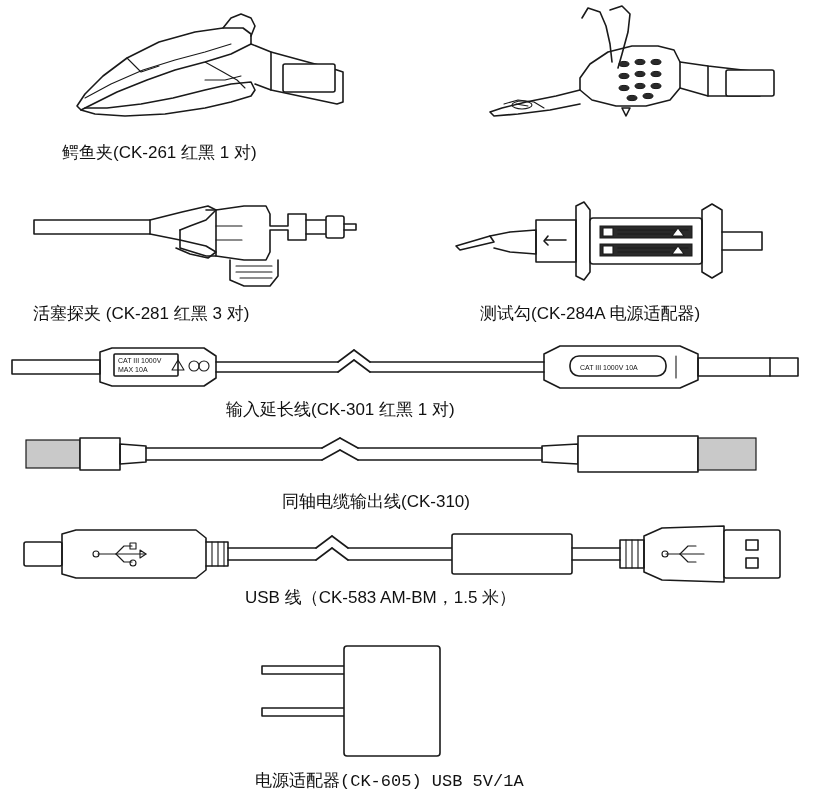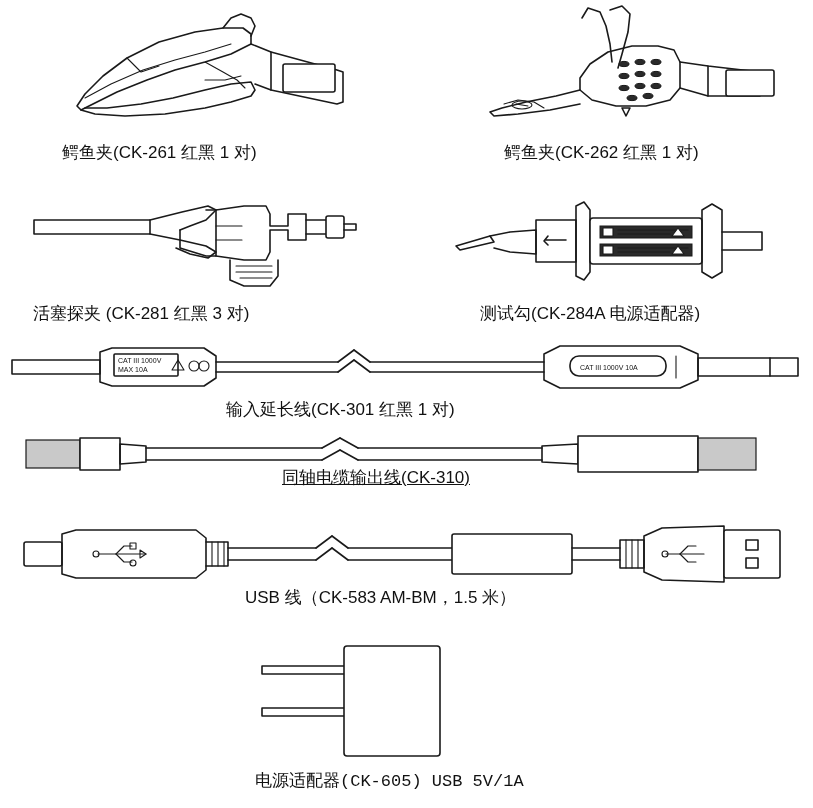--- a/index.html
+++ b/index.html
@@ -138,21 +138,20 @@
         <ellipse class="lnthin" cx="62" cy="101" rx="10" ry="4"></ellipse>
 
         <path class="ln" d="M162,104 L170,104 L166,112 Z"></path>
 
         <path class="ln" d="M220,58 L248,62 L300,68 L300,92 L248,92 L220,84"></path>
         <path class="ln" d="M248,62 L248,92"></path>
         <rect class="fillw" x="266" y="66" width="48" height="26" rx="2"></rect>
       </g>
     </svg>
   </div>
-  <div class="caption" style="left:504px; top:143px;">鳄鱼夹(CK-262 红黑 1 对)</div>
 
   <div class="fig" style="left:30px; top:196px;">
     <svg width="330" height="95" viewBox="0 0 330 95">
       <g>
 
         <path class="ln" d="M4,24 L120,24 L120,38 L4,38 Z"></path>
 
         <path class="ln" d="M120,24 L152,16 L178,10 L186,14 L176,24 L160,30 L150,34"></path>
         <path class="ln" d="M120,38 L150,44 L176,50 L186,56 L178,62 L160,58 L146,52"></path>
 
@@ -246,21 +245,21 @@
         <path class="ln" d="M318,6 L336,16 M318,18 L336,28"></path>
         <path class="ln" d="M336,16 L520,16 M336,28 L520,28"></path>
 
         <path class="ln" d="M520,14 L556,12 L556,32 L520,30 Z"></path>
         <rect class="fillw" x="556" y="4" width="120" height="36"></rect>
         <rect class="fillgray" x="676" y="6" width="58" height="32"></rect>
         <path class="lnthin" d="M676,6 L676,38"></path>
       </g>
     </svg>
   </div>
-  <div class="caption" style="left:282px; top:468px;text-decoration:underline;">同轴电缆输出线(CK-310)</div>
+  <div class="caption" style="left:282px; top:492px;">同轴电缆输出线(CK-310)</div>
 
   <div class="fig" style="left:20px; top:522px;">
     <svg width="770" height="62" viewBox="0 0 770 62">
       <g>
 
         <rect class="fillw" x="4" y="20" width="38" height="24" rx="2"></rect>
 
         <path class="ln" d="M42,12 L56,8 L176,8 L186,16 L186,48 L176,56 L56,56 L42,52 Z"></path>
 
         <g>

